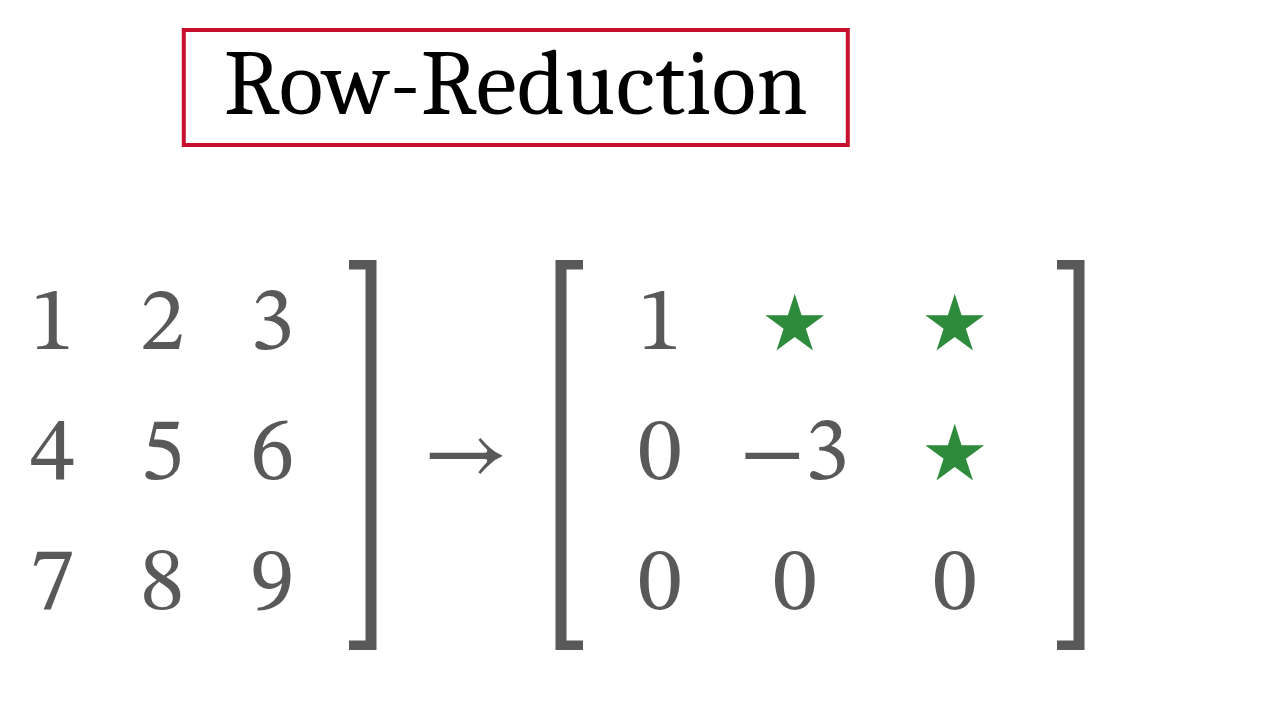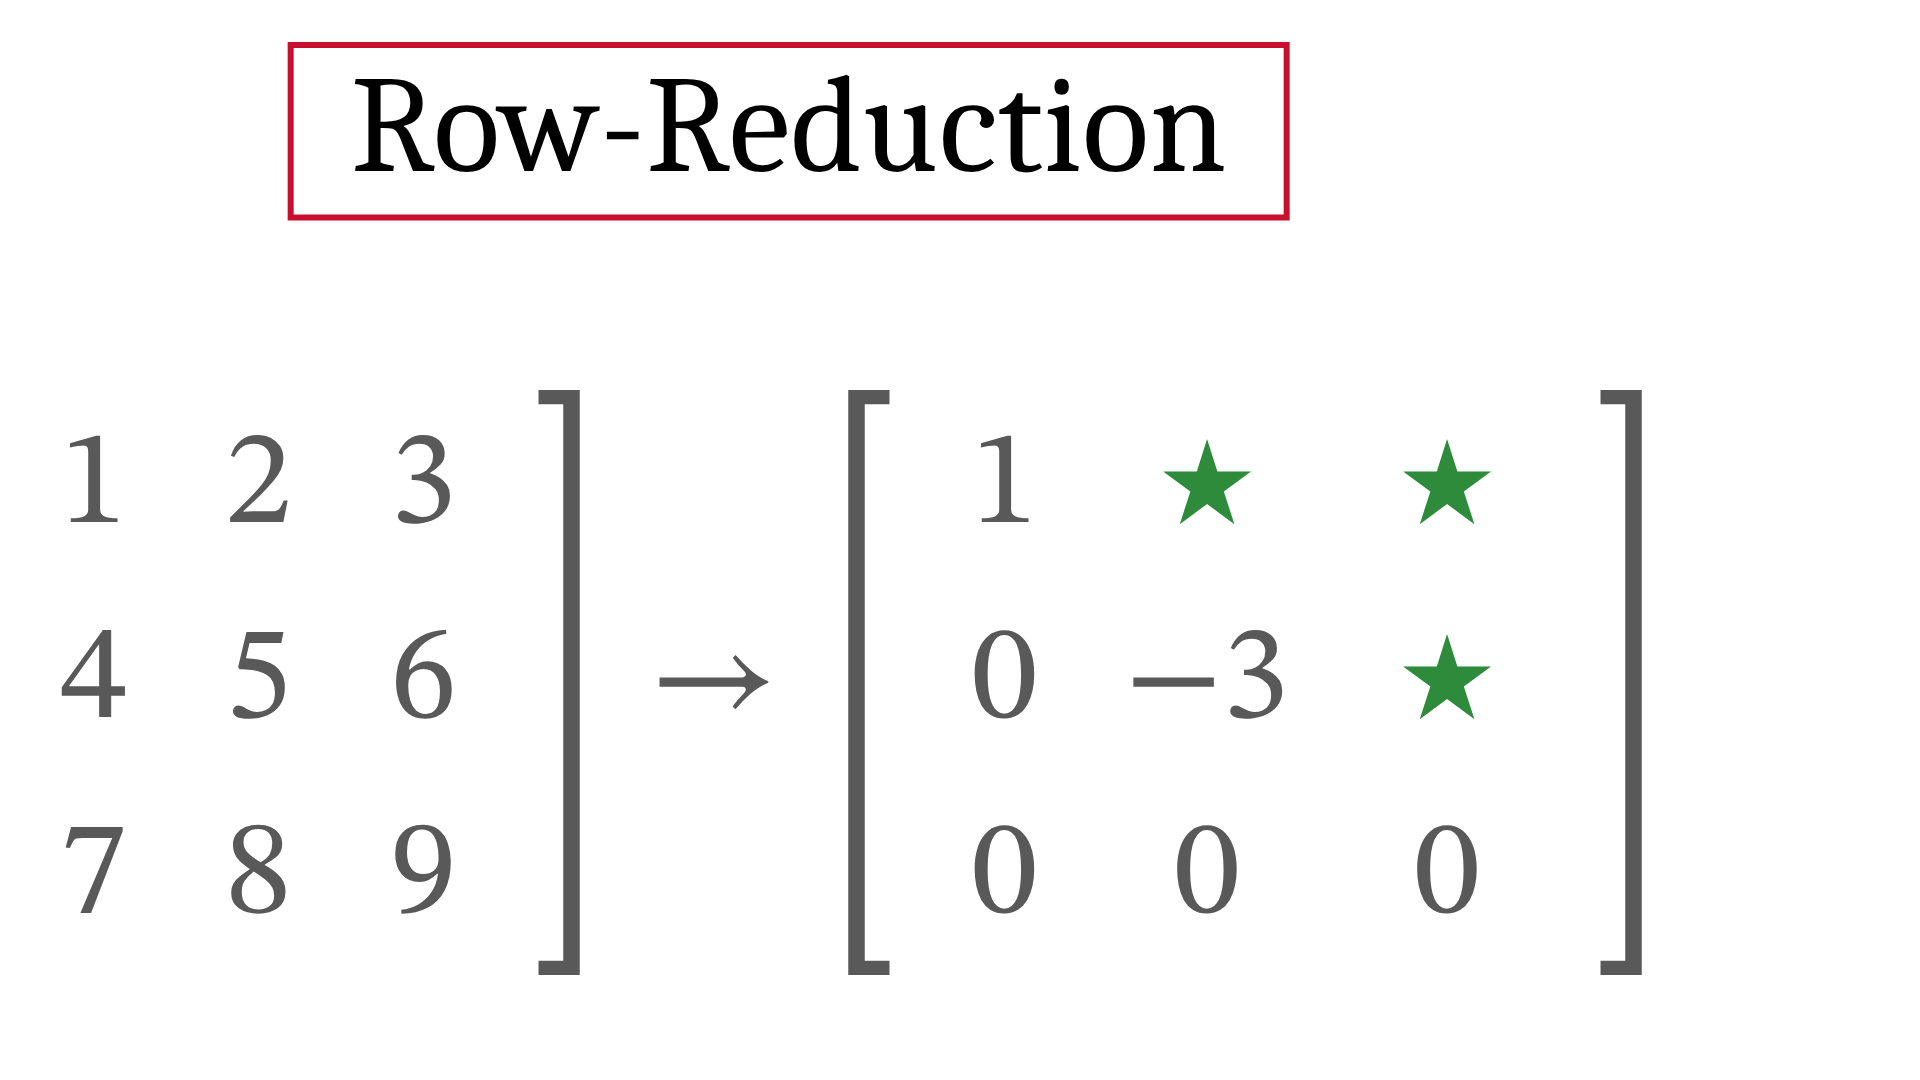--- a/index.html
+++ b/index.html
@@ -8,21 +8,20 @@
     width: 1280px;
     height: 720px;
     background: #ffffff;
     font-family: "Cambria", "Georgia", "Times New Roman", serif;
     overflow: hidden;
   }
   .stage {
     position: relative;
     width: 1032px;
     height: 720px;
-    padding-left: 20px;
   }
   .title-box {
     position: absolute;
     left: 50%;
     top: 28px;
     transform: translateX(-50%);
     border: 4px solid #c8102e;
     padding: 2px 38px 8px 38px;
     color: #000;
     font-size: 92px;

